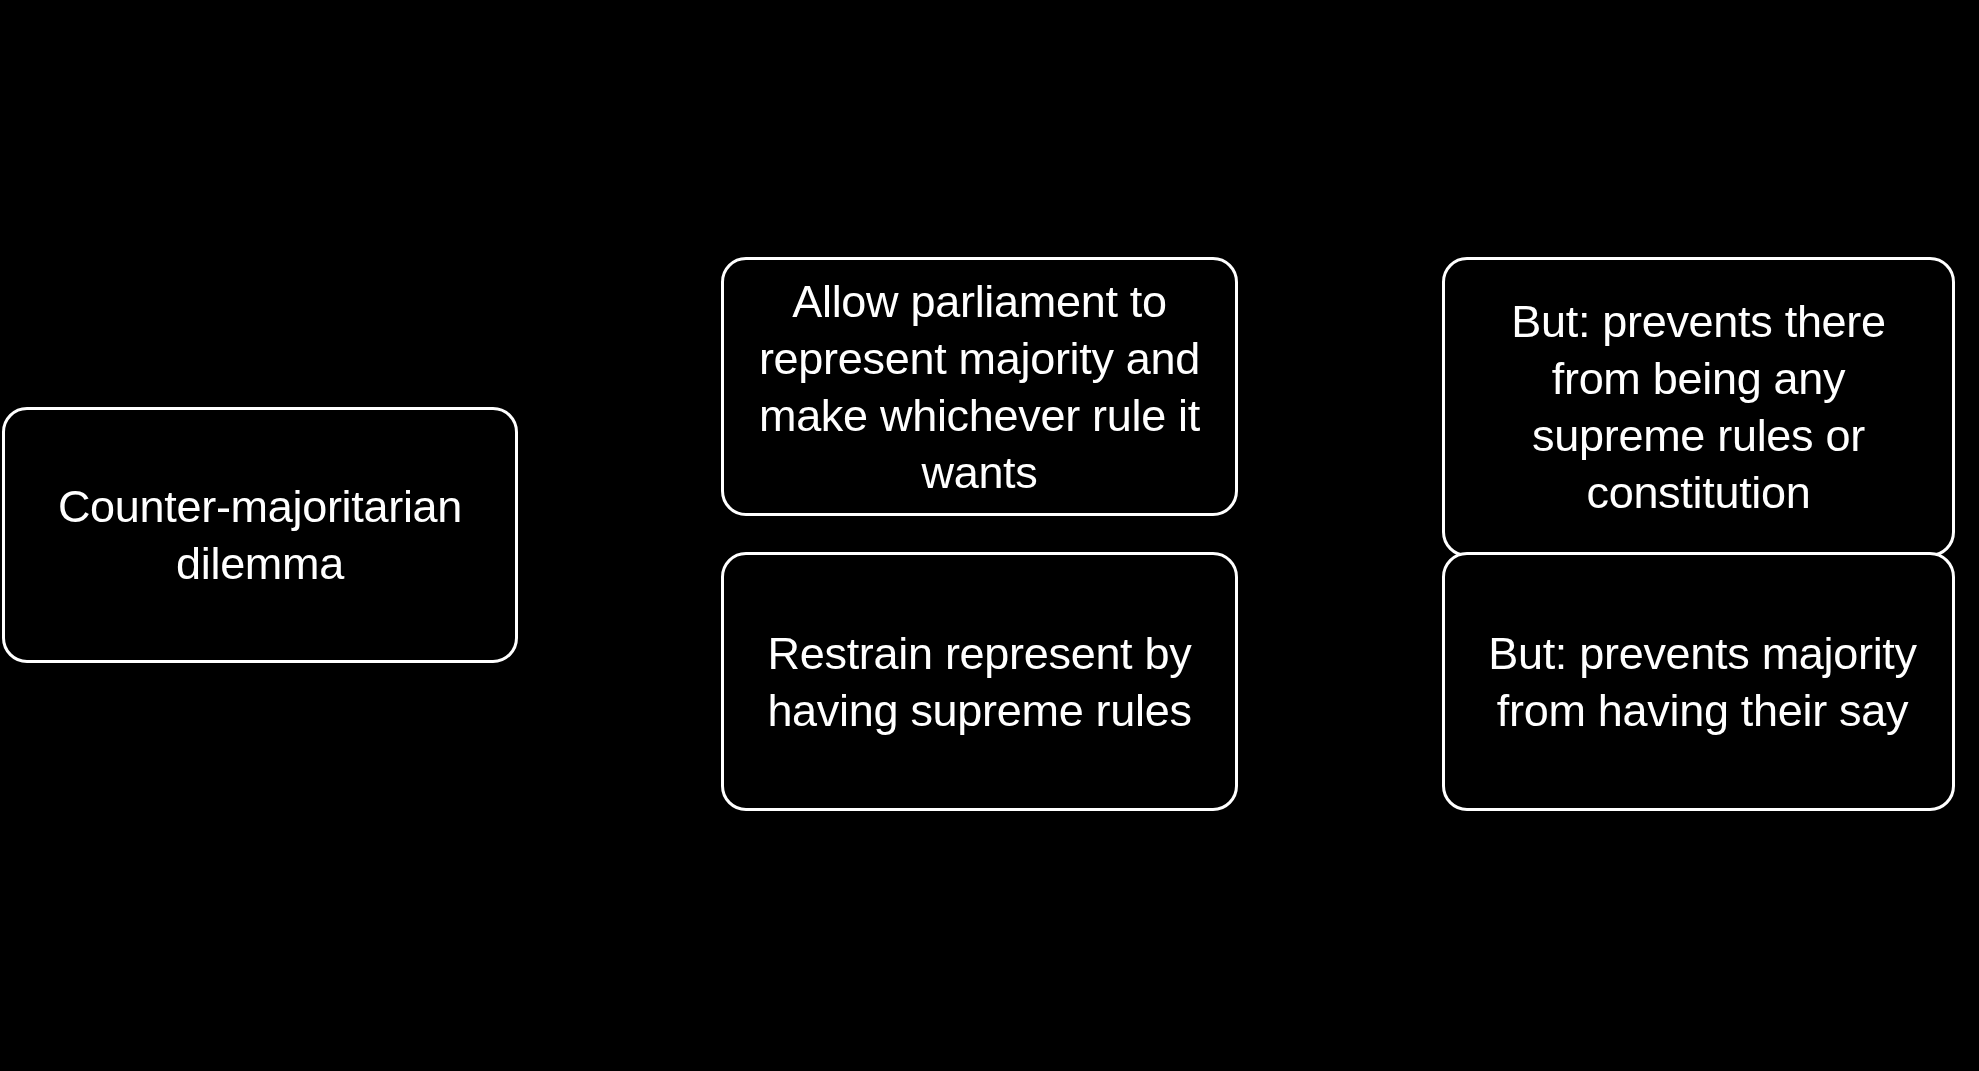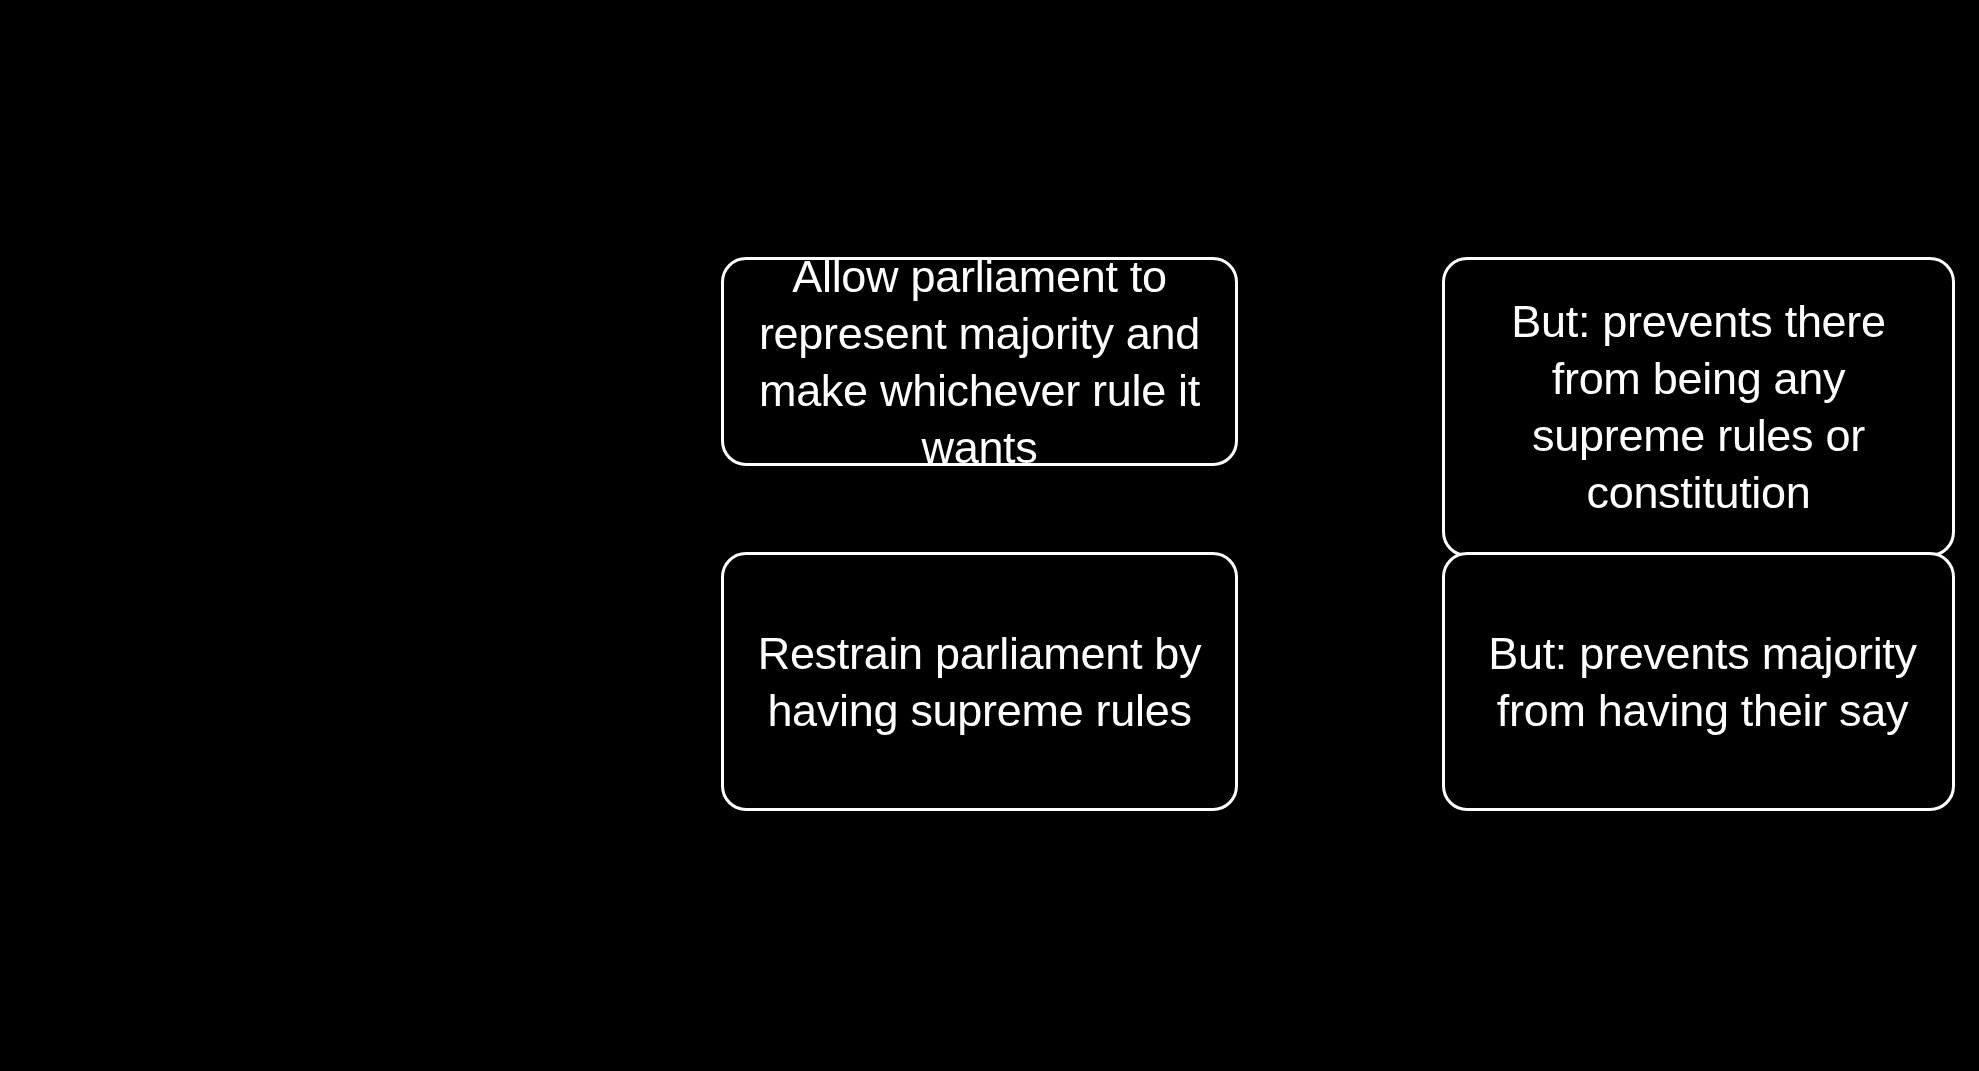--- a/index.html
+++ b/index.html
@@ -30,41 +30,45 @@
     line-height: 57px;
     letter-spacing: -0.3px;
   }
   .node .label {
     white-space: pre-line;
     padding: 0 10px;
   }
   
   #node-dilemma            { left: 2px;    top: 407px; width: 516px; height: 256px; }
   
-  #node-option-allow       { left: 721px;  top: 257px; width: 517px; height: 209px; }
+  #node-option-allow       { left: 721px;  top: 257px; width: 517px; height: 259px; }
   #node-option-restrain    { left: 721px;  top: 552px; width: 517px; height: 259px; }
   
   #node-objection-supreme  { left: 1442px; top: 257px; width: 513px; height: 300px; }
   #node-objection-majority { left: 1442px; top: 552px; width: 513px; height: 259px; padding-left: 8px; }
 </style>
 </head>
 <body>
 
 <div class="stage">
 
+  <div class="node" id="node-dilemma">
+    <span class="label">Counter-majoritarian
+dilemma</span>
+  </div>
 
   <div class="node" id="node-option-allow">
     <span class="label">Allow parliament to
 represent majority and
 make whichever rule it
 wants</span>
   </div>
 
   <div class="node" id="node-option-restrain">
-    <span class="label">Restrain parliament by
+    <span class="label">Restrain represent by
 having supreme rules</span>
   </div>
 
   <div class="node" id="node-objection-supreme">
     <span class="label">But: prevents there
 from being any
 supreme rules or
 constitution</span>
   </div>
 

